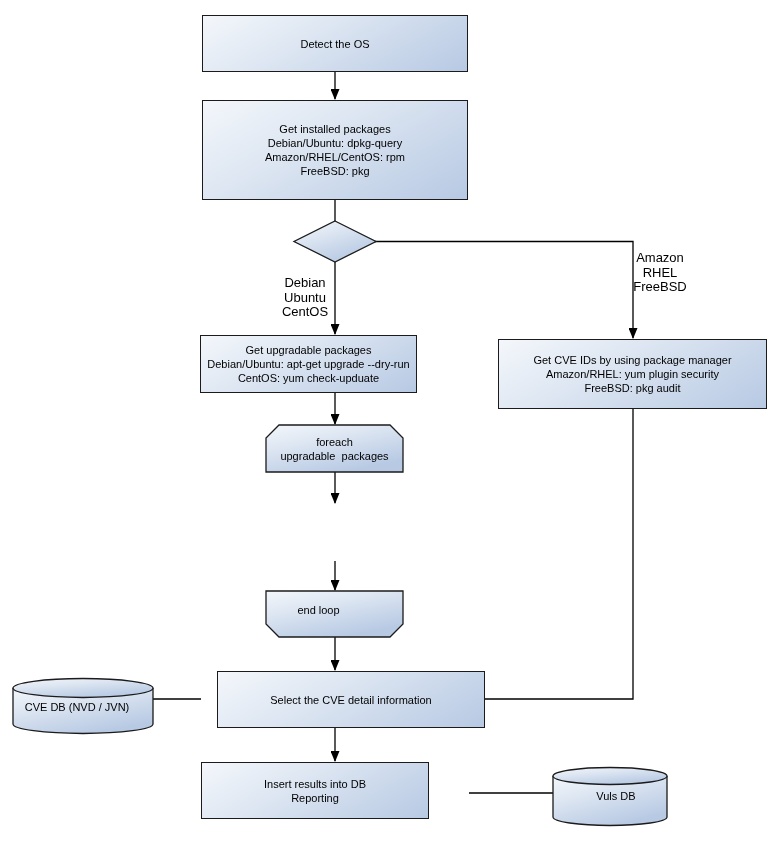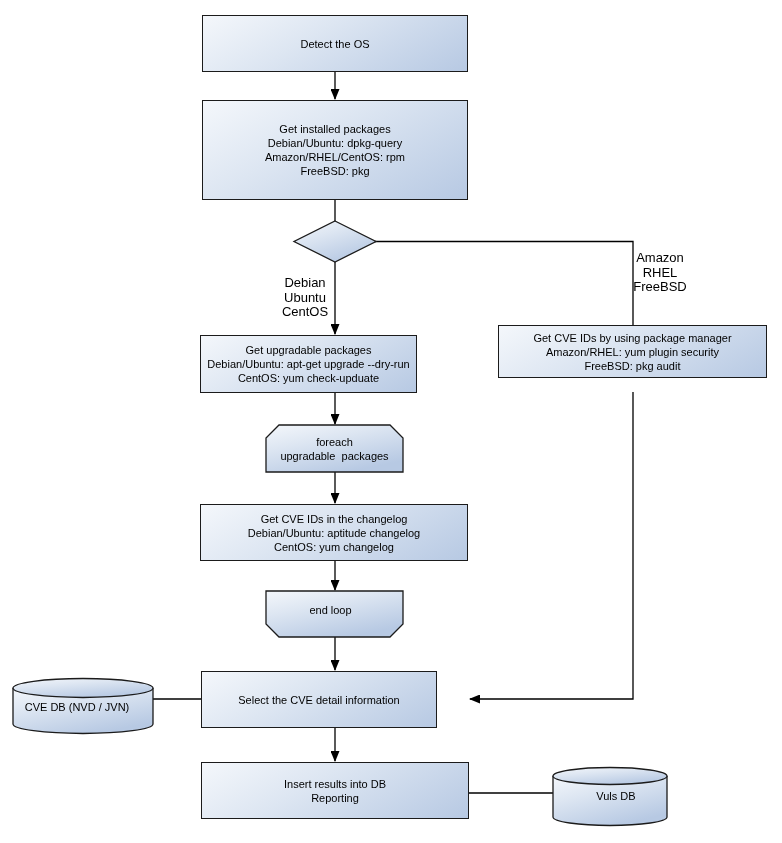--- a/index.html
+++ b/index.html
@@ -95,47 +95,42 @@
 Amazon/RHEL/CentOS: rpm
 FreeBSD: pkg</div>
   </div>
 
   <div class="node" style="left:200px;top:335px;width:217px;height:58px">
     <div class="txt">Get upgradable packages
 Debian/Ubuntu: apt-get upgrade --dry-run
 CentOS: yum check-upduate</div>
   </div>
 
-  <div class="node" style="left:498px;top:325px;width:269px;height:53px">
+  <div class="node" style="left:498px;top:339px;width:269px;height:70px">
     <div class="txt">Get CVE IDs by using package manager
 Amazon/RHEL: yum plugin security
 FreeBSD: pkg audit</div>
   </div>
 
-  <div class="node" style="left:200px;top:504px;width:268px;height:57px">
-    <div class="txt">Get CVE IDs in the changelog
-Debian/Ubuntu: aptitude changelog
-CentOS: yum changelog</div>
-  </div>
 
-  <div class="node" style="left:201px;top:671px;width:236px;height:57px">
+  <div class="node" style="left:217px;top:671px;width:268px;height:57px">
     <div class="txt">Select the CVE detail information</div>
   </div>
 
-  <div class="node" style="left:201px;top:762px;width:268px;height:57px">
+  <div class="node" style="left:201px;top:762px;width:228px;height:57px">
     <div class="txt">Insert results into DB
 Reporting</div>
   </div>
 
   <div class="shape-label" style="left:266px;top:425px;width:137px;height:47px">
     <div class="txt">foreach
 upgradable  packages</div>
   </div>
 
-  <div class="shape-label" style="left:262px;top:591px;width:137px;height:37px">
+  <div class="shape-label" style="left:250px;top:591px;width:137px;height:37px">
     <div class="txt">end loop</div>
   </div>
 
   <div class="shape-label" style="left:13px;top:690px;width:128px;height:34px">
     <div class="txt">CVE DB (NVD / JVN)</div>
   </div>
 
   <div class="shape-label" style="left:553px;top:779px;width:126px;height:34px">
     <div class="txt">Vuls DB</div>
   </div>

